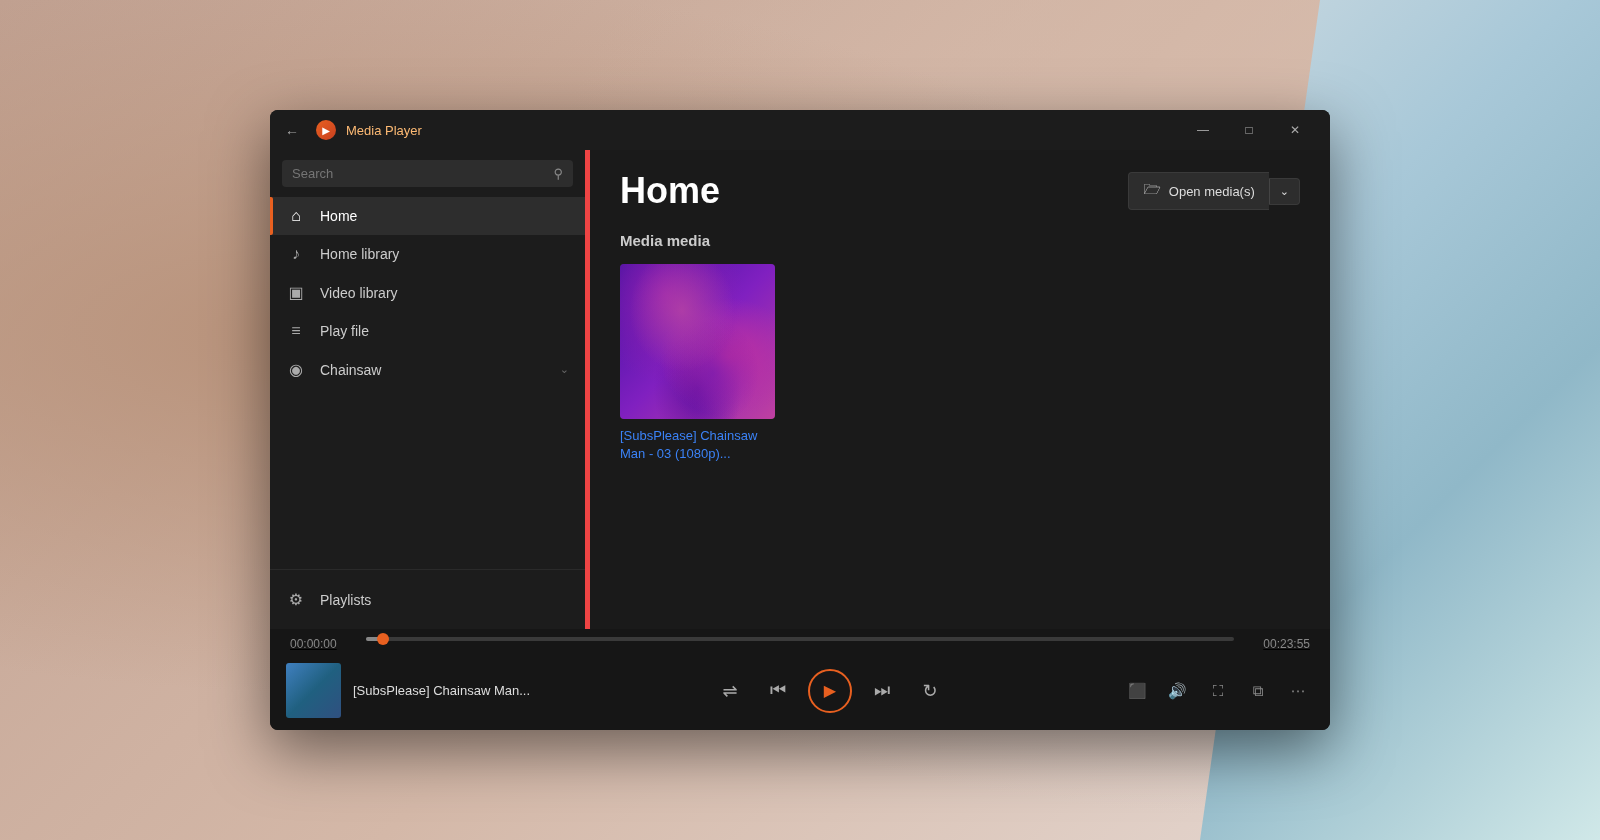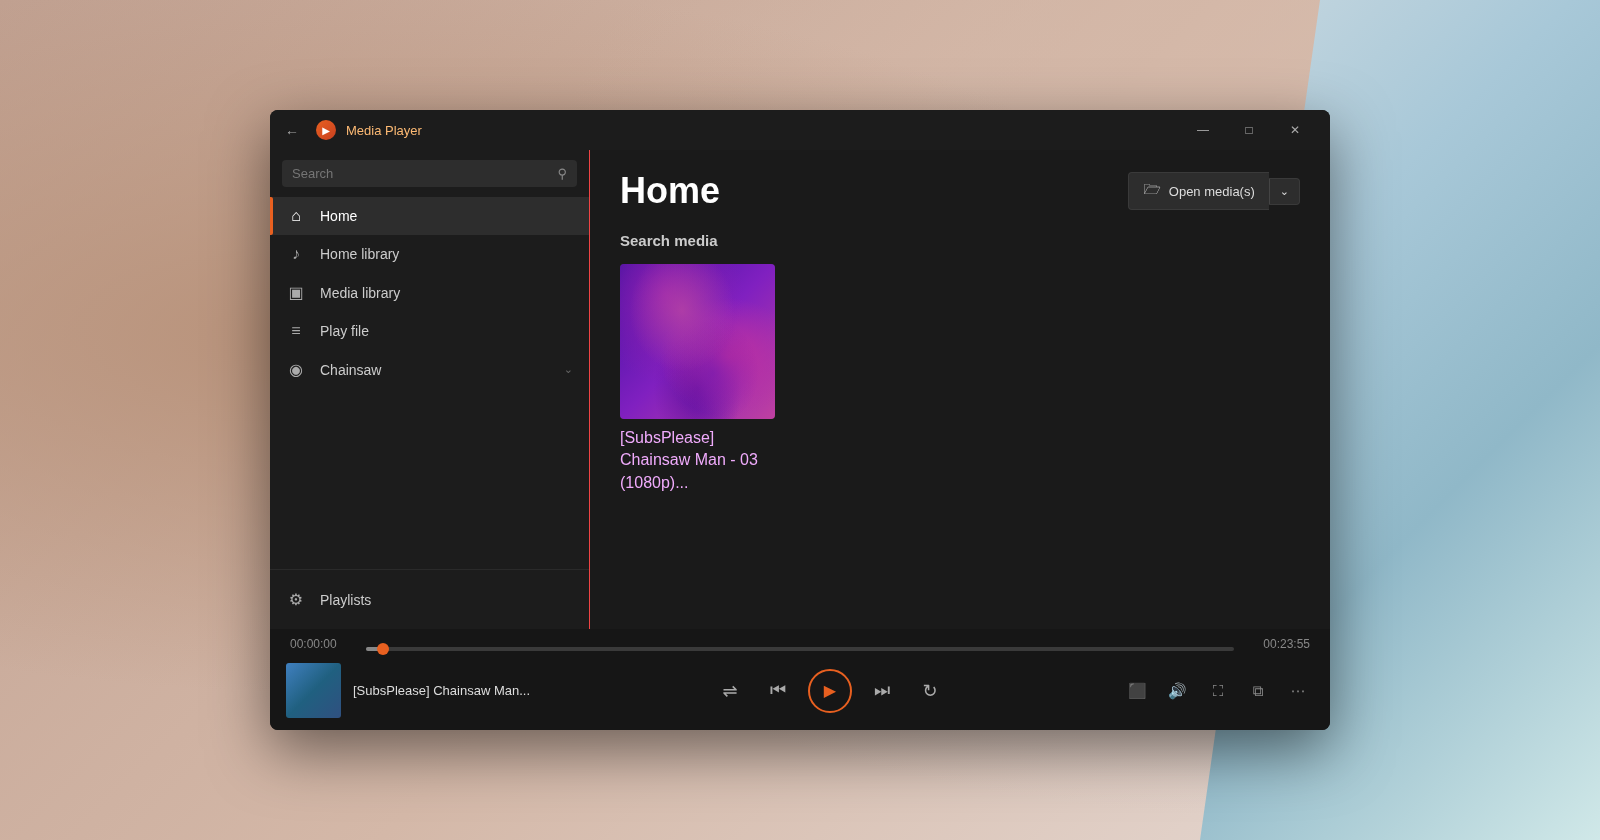--- a/index.html
+++ b/index.html
@@ -126,21 +126,21 @@
       overflow: hidden;
     }
 
     
     .sidebar {
       width: 320px;
       background: #1c1c1c;
       display: flex;
       flex-direction: column;
       flex-shrink: 0;
-      border-right: 1px solid #ef4444;
+      border-right: 5px solid #ef4444;
     }
 
     .search-container {
       padding: 10px 12px;
       flex-shrink: 0;
     }
 
     .search-box {
       display: flex;
       align-items: center;
@@ -315,36 +315,37 @@
     .csm-thumb::after {
       content: '';
       position: absolute;
       inset: 0;
       background:
         radial-gradient(ellipse at 40% 30%, rgba(200,80,160,0.6) 0%, transparent 40%),
         radial-gradient(ellipse at 60% 70%, rgba(100,20,180,0.5) 0%, transparent 35%);
     }
 
     .media-name {
-      color: #f0abfc;
-      font-size: 16px;
+      color: #3b82f6;
+      font-size: 13px;
       line-height: 1.4;
     }
 
     
     .player-bar {
       background: #161616;
       flex-shrink: 0;
     }
 
     .progress-area {
       padding: 8px 20px 4px;
       display: flex;
-      align-items: flex-end;
+      align-items: flex-start;
       gap: 29px;
+      text-decoration: underline;
     }
 
     .time-label {
       color: #888;
       font-size: 12px;
       white-space: nowrap;
     }
 
     .progress-track {
       flex: 1;
@@ -506,21 +507,21 @@
         <div class="nav-item active">
           <span class="nav-icon">⌂</span>
           <span class="nav-label">Home</span>
         </div>
         <div class="nav-item">
           <span class="nav-icon">♪</span>
           <span class="nav-label">Home library</span>
         </div>
         <div class="nav-item">
           <span class="nav-icon">▣</span>
-          <span class="nav-label">Media library</span>
+          <span class="nav-label">Video library</span>
         </div>
         <div class="nav-item">
           <span class="nav-icon">≡</span>
           <span class="nav-label">Play file</span>
         </div>
         <div class="nav-item">
           <span class="nav-icon">◉</span>
           <span class="nav-label">Chainsaw</span>
           <span class="nav-chevron">⌄</span>
         </div>
@@ -541,21 +542,21 @@
           <button class="open-btn-main">
             <span style="font-size:14px;">🗁</span>
             <span>Open media(s)</span>
           </button>
           <button class="open-btn-chevron">
             <span>⌄</span>
           </button>
         </div>
       </div>
 
-      <div class="section-title">Search media</div>
+      <div class="section-title">Media media</div>
 
       <div class="media-grid">
         <div class="media-item">
           <div class="media-thumb">
             <div class="csm-thumb"></div>
           </div>
           <div class="media-name">[SubsPlease] Chainsaw Man - 03 (1080p)...</div>
         </div>
       </div>
     </div>

